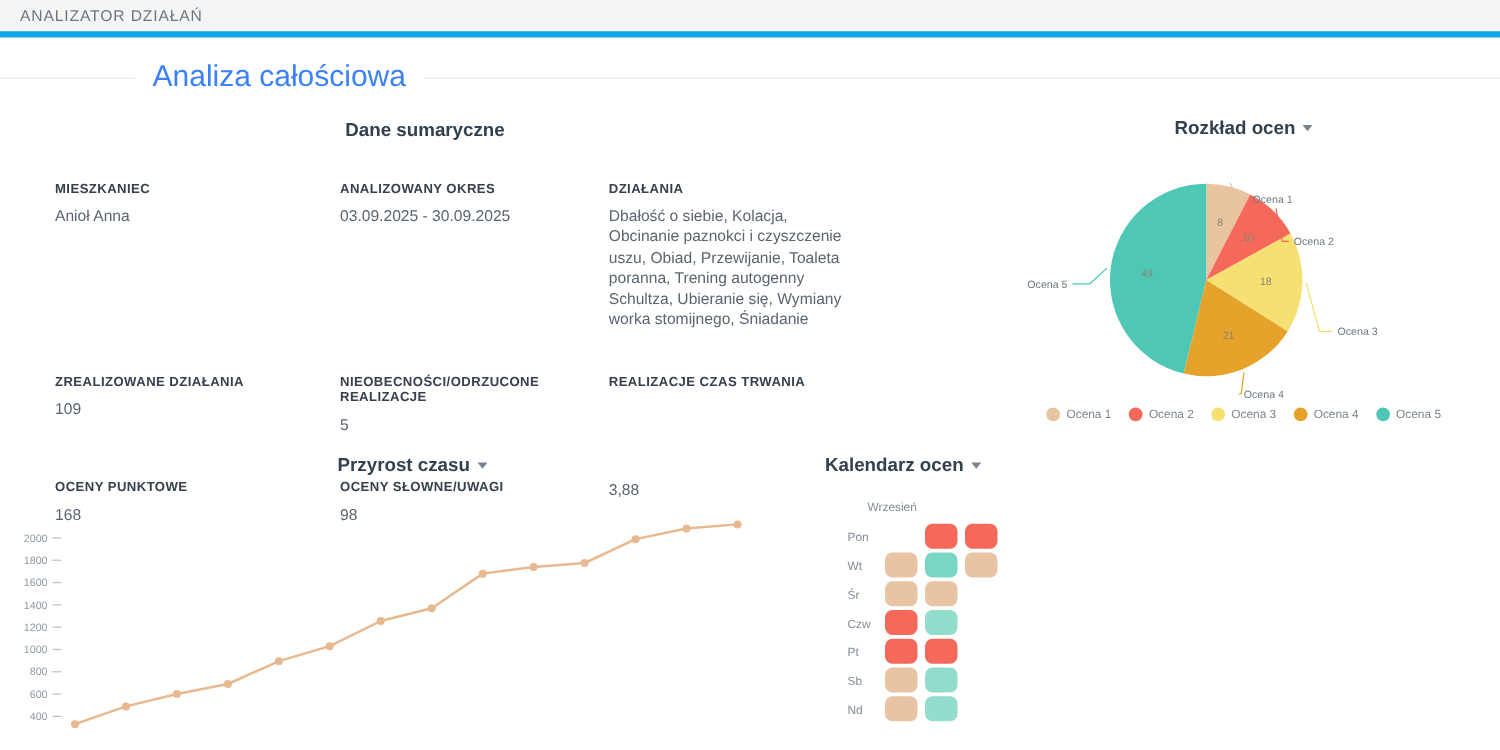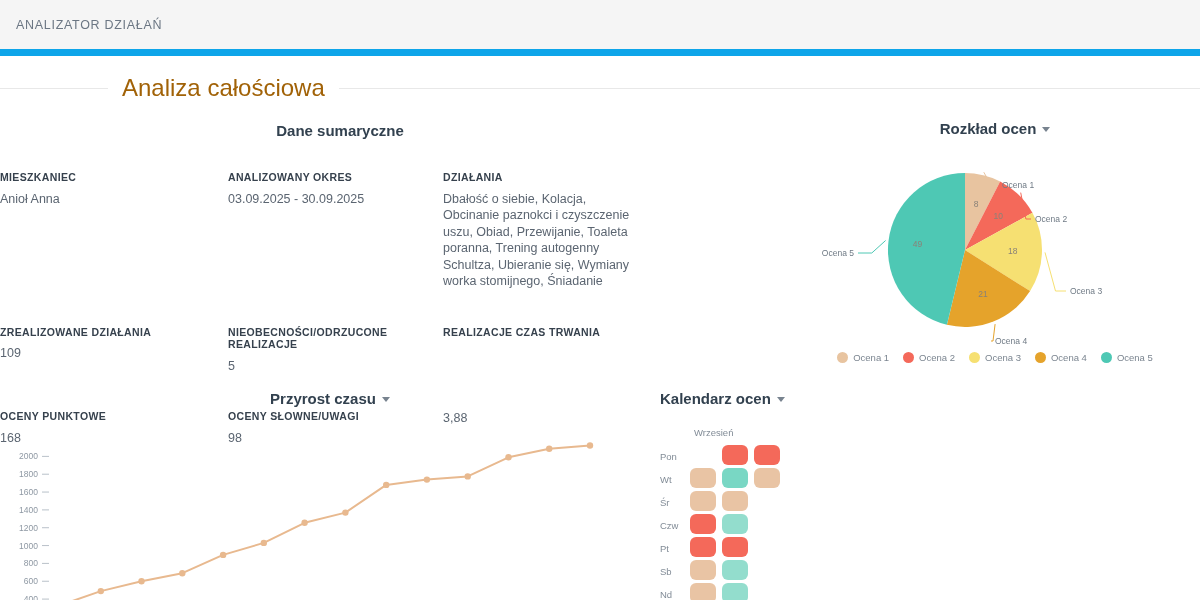--- a/index.html
+++ b/index.html
@@ -6,23 +6,23 @@
   html, body {
     width: 1200px; height: 600px;
     background: #ffffff;
     font-family: "Liberation Sans", sans-serif;
     color: #3c4858;
     overflow: hidden;
   }
 
   
   .appbar {
-    height: 56px;
+    height: 30px;
     background: #f5f5f5;
-    border-bottom: 7px solid #0ea5e9;
+    border-bottom: 5px solid #0ea5e9;
     display: flex;
     align-items: center;
     padding-left: 16px;
   }
   .appbar-title {
     font-size: 12.5px;
     letter-spacing: .7px;
     font-weight: 400;
     color: #6b7683;
   }
@@ -34,21 +34,21 @@
     align-items: center;
     padding: 0 0 0 0;
     margin-top: 8px;
   }
   .rule { height: 1px; background: #e8e8e8; flex: 0 0 auto; }
   .rule-left { width: 108px; }
   .rule-right { flex: 1 1 auto; }
   .pagetitle {
     font-size: 24px;
     font-weight: 400;
-    color: #a16207;
+    color: #3b82f6;
     padding: 0 14px;
     white-space: nowrap;
   }
 
   
   .body {
     position: relative;
     width: 1199px;
     height: 490px;
   }
@@ -70,20 +70,21 @@
     position: relative; top: -1px;
   }
 
   
   .summary { position: absolute; left: 0; top: 0; width: 680px; }
   .summary-head { margin-top: 10px; }
   .summary-grid {
     display: grid;
     grid-template-columns: 228px 215px 237px;
     margin-top: 32px;
+    margin-left: 44px;
   }
   .cell-lbl {
     font-size: 10.5px;
     font-weight: 700;
     letter-spacing: .35px;
     color: #36414d;
     margin-bottom: 7px;
     line-height: 1.2;
   }
   .cell-val {
@@ -117,21 +118,21 @@
 
   
   .cal-panel { position: absolute; left: 660px; top: 278px; width: 540px; }
   .cal-title { text-align: left; }
   .cal-wrap { position: relative; margin-top: 20px; padding-left: 10px; }
   .cal-month {
     position: absolute; left: 34px; top: 0;
     font-size: 9.5px; color: #828c97;
   }
   .cal-grid {
-    position: absolute; left: 0; top: 18px;
+    position: absolute; left: 18px; top: 18px;
     display: grid;
     grid-template-columns: 28px repeat(3, 30px);
     grid-auto-rows: 22px;
     column-gap: 2px;
     row-gap: 1px;
   }
   .cal-day {
     font-size: 9.5px;
     color: #828c97;
     display: flex; align-items: center;

